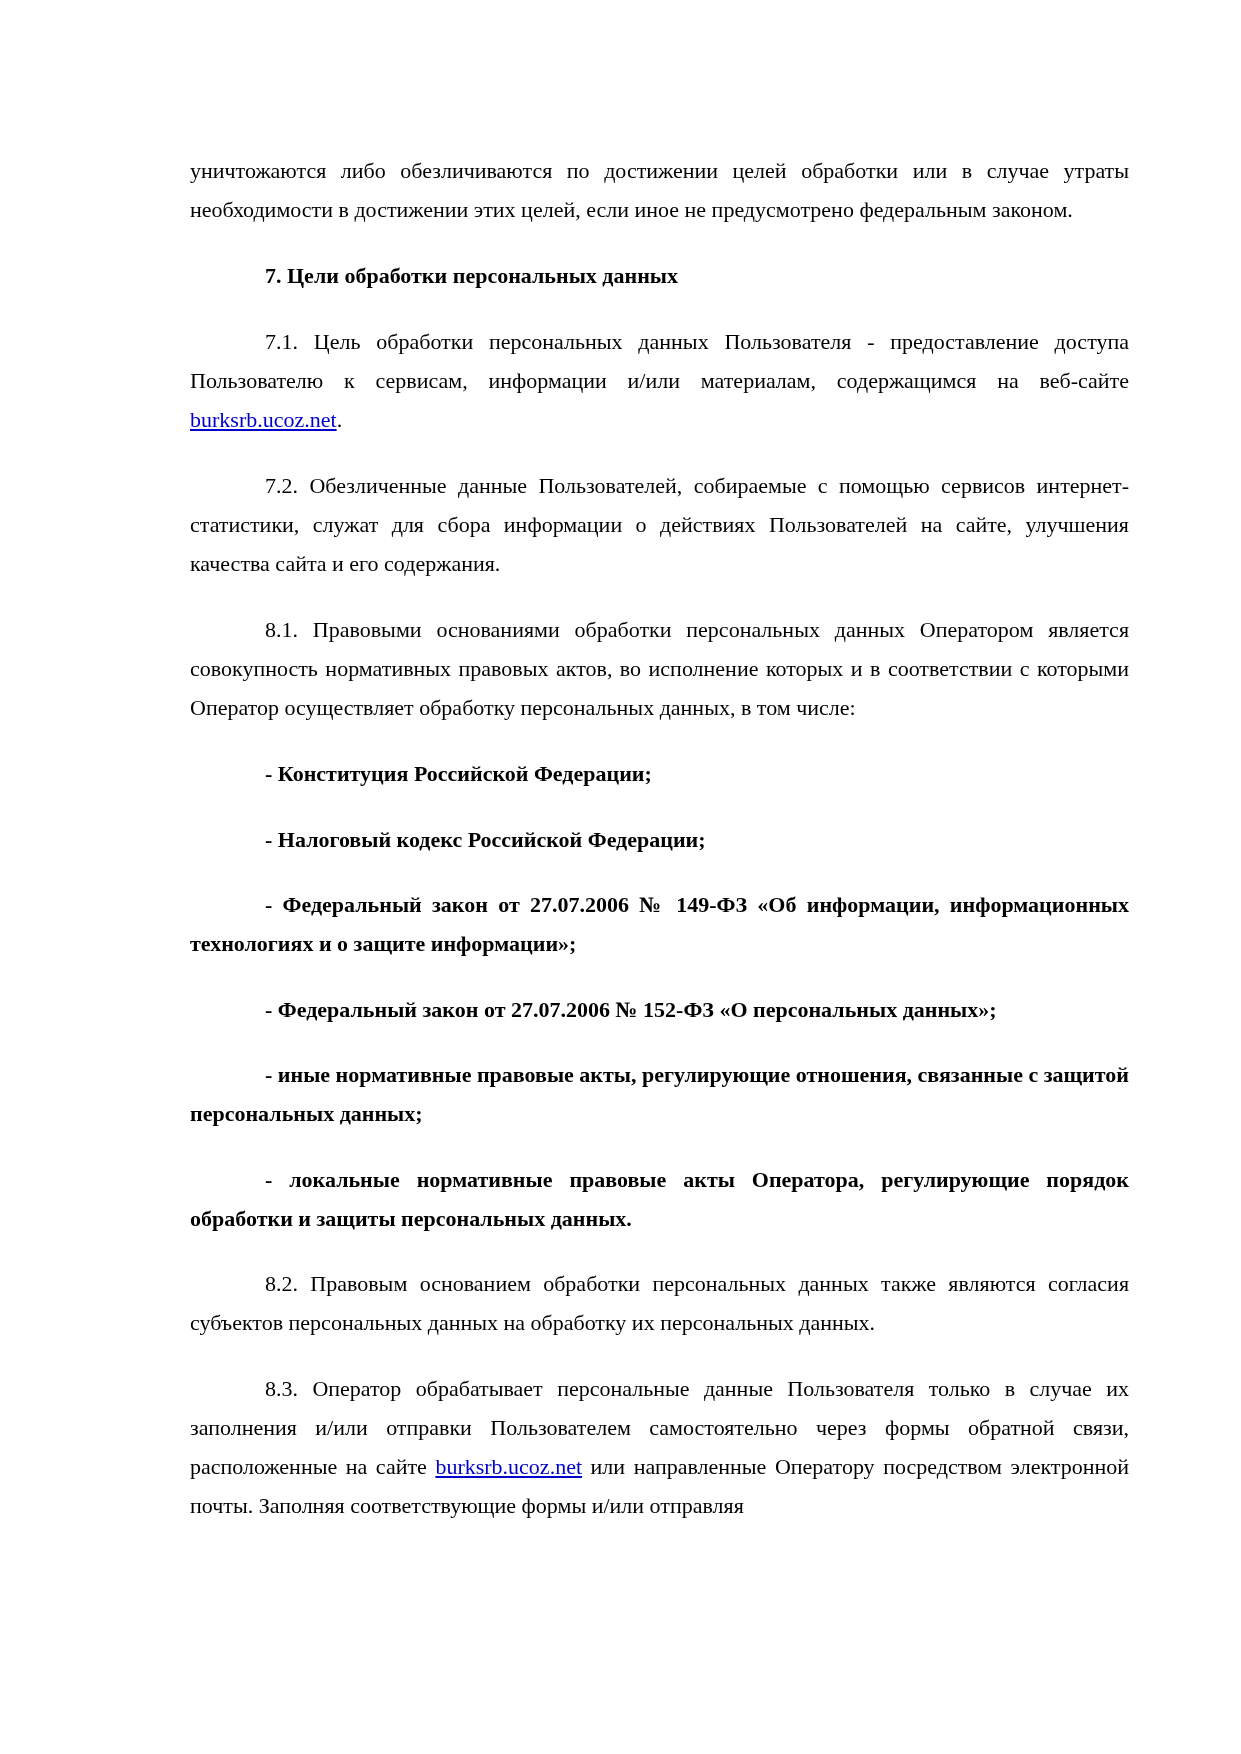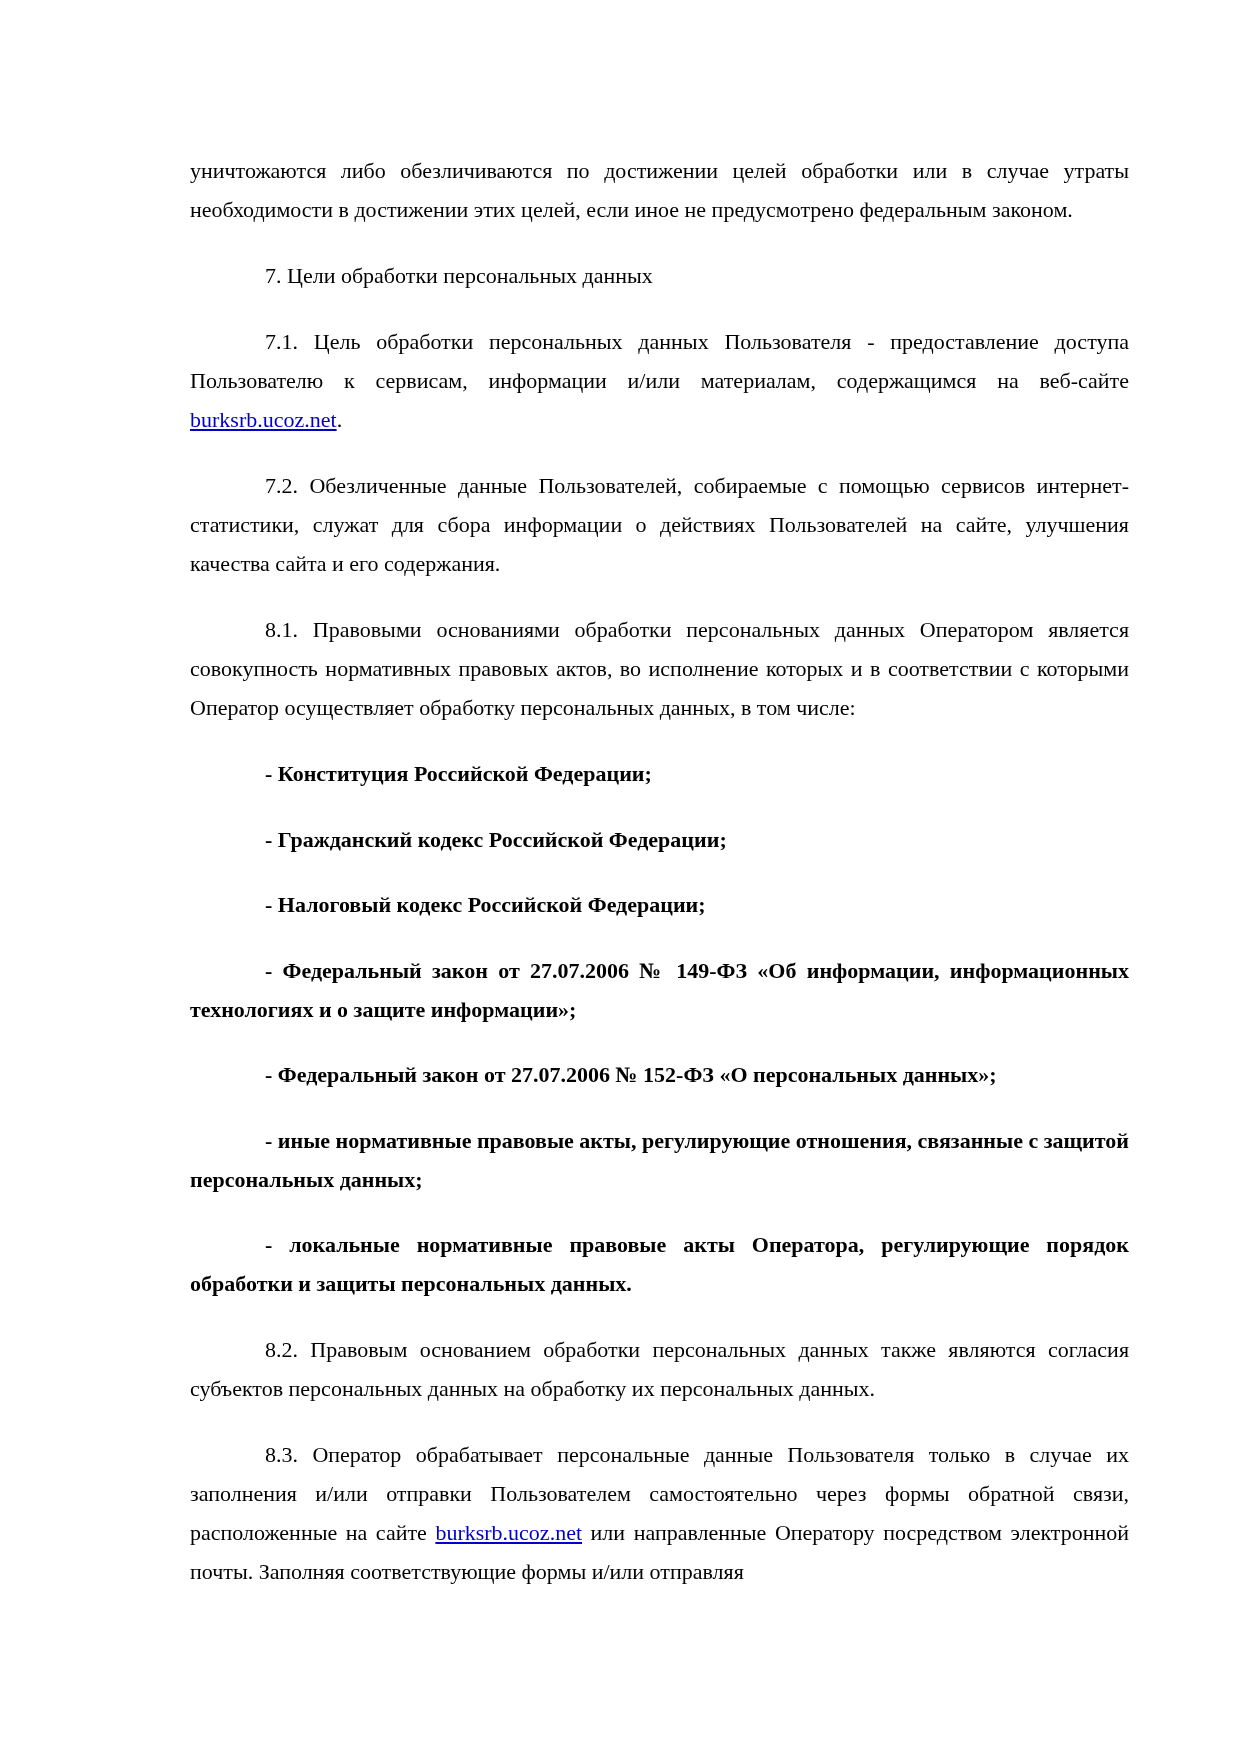--- a/index.html
+++ b/index.html
@@ -21,21 +21,21 @@
     margin-left: 40px;
   }
   .para {
     margin: 0 0 27px 0;
     text-align: justify;
     text-indent: 75px;
   }
   .para.noindent { text-indent: 0; }
   .heading {
     margin: 0 0 27px 0;
-    font-weight: normal;
+    font-weight: bold;
     text-indent: 75px;
   }
   .item {
     margin: 0 0 26.5px 0;
     text-align: justify;
     text-indent: 75px;
     font-weight: bold;
   }
   a.link {
     color: #1a0dab;
@@ -54,21 +54,20 @@
 
   <p class="para"><span>7.1. Цель обработки персональных данных Пользователя - предоставление доступа Пользователю к сервисам, информации и/или материалам, содержащимся на веб-сайте </span><a class="link">burksrb.ucoz.net</a><span>.</span></p>
 
   <p class="para">7.2. Обезличенные данные Пользователей, собираемые с помощью сервисов интернет-статистики, служат для сбора информации о действиях Пользователей на сайте, улучшения качества сайта и его содержания.</p>
 
 
   <p class="para">8.1. Правовыми основаниями обработки персональных данных Оператором является совокупность нормативных правовых актов, во исполнение которых и в соответствии с которыми Оператор осуществляет обработку персональных данных, в том числе:</p>
 
   <div>
     <p class="item">- Конституция Российской Федерации;</p>
-    <p class="item">- Гражданский кодекс Российской Федерации;</p>
     <p class="item">- Налоговый кодекс Российской Федерации;</p>
     <p class="item">- Федеральный закон от 27.07.2006 № 149-ФЗ «Об информации, информационных технологиях и о защите информации»;</p>
     <p class="item">- Федеральный закон от 27.07.2006 № 152-ФЗ «О персональных данных»;</p>
     <p class="item">- иные нормативные правовые акты, регулирующие отношения, связанные с защитой персональных данных;</p>
     <p class="item">- локальные нормативные правовые акты Оператора, регулирующие порядок обработки и защиты персональных данных.</p>
   </div>
 
   <p class="para">8.2. Правовым основанием обработки персональных данных также являются согласия субъектов персональных данных на обработку их персональных данных.</p>
 
   <p class="para"><span>8.3. Оператор обрабатывает персональные данные Пользователя только в случае их заполнения и/или отправки Пользователем самостоятельно через формы обратной связи, расположенные на сайте </span><a class="link">burksrb.ucoz.net</a><span> или направленные Оператору посредством электронной почты. Заполняя соответствующие формы и/или отправляя</span></p>

